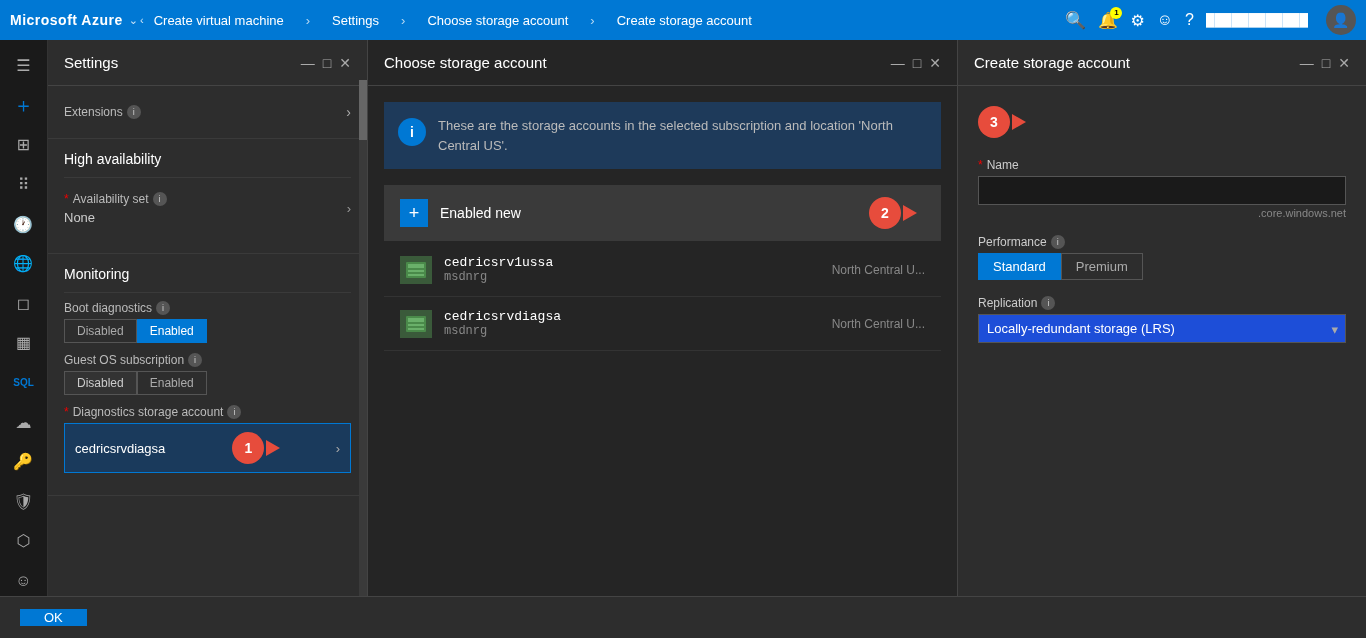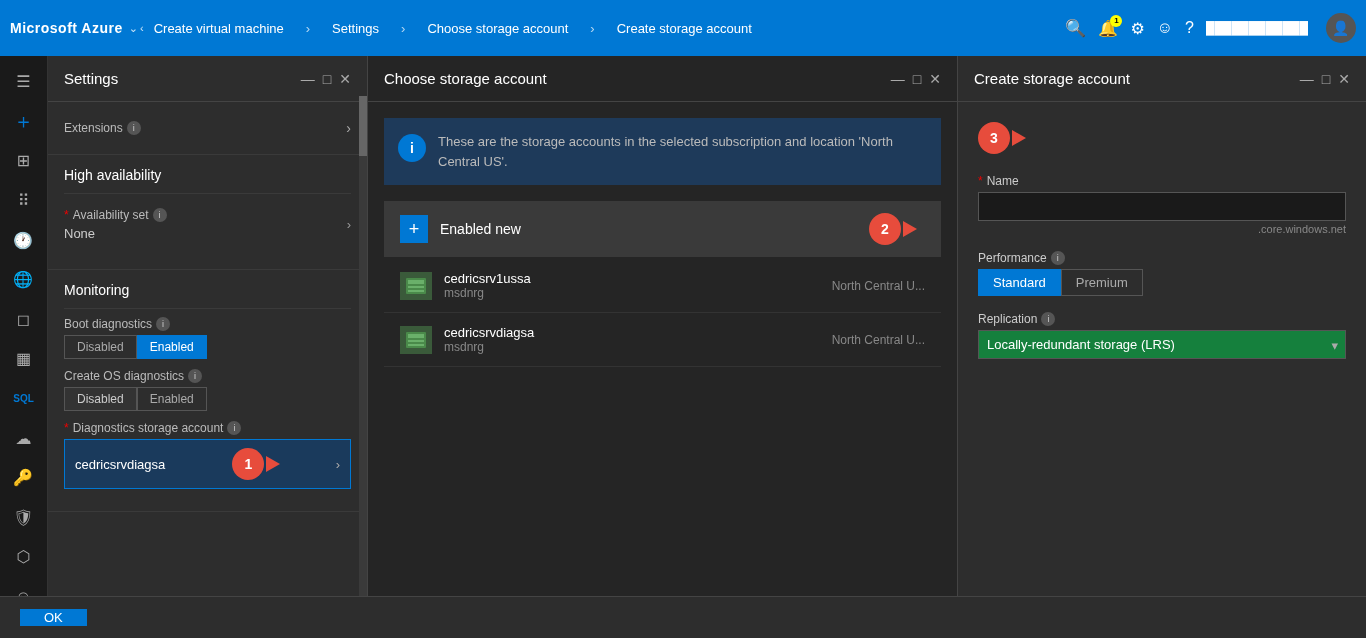--- a/index.html
+++ b/index.html
@@ -1,20 +1,20 @@
 <!DOCTYPE html>
 <html><head>
   <meta charset="utf-8">
   <style>
     * { margin: 0; padding: 0; box-sizing: border-box; }
     body { background: #1a1a1a; color: #ccc; font-family: 'Segoe UI', Arial, sans-serif; font-size: 13px; width: 1366px; height: 638px; overflow: hidden; }
 
     
     .topbar {
-      display: flex; align-items: center; background: #0078d4; height: 56px; padding: 0 10px; color: #fff; font-size: 13px;
+      display: flex; align-items: center; background: #0078d4; height: 40px; padding: 0 10px; color: #fff; font-size: 13px;
     }
     .topbar-logo { color: #fff; font-size: 14px; font-weight: 300; margin-right: 6px; letter-spacing: 0.5px; }
     .topbar-logo span { font-weight: 600; }
     .topbar-chevrons { display: flex; gap: 2px; margin-right: 10px; }
     .topbar-chevrons span { font-size: 11px; opacity: 0.8; cursor: pointer; }
     .topbar-breadcrumb { display: flex; align-items: center; gap: 22px; font-size: 13px; flex: 1; }
     .topbar-breadcrumb .sep { opacity: 0.7; }
     .topbar-breadcrumb span { cursor: pointer; }
     .topbar-icons { display: flex; align-items: center; gap: 12px; margin-left: auto; }
     .topbar-icons .icon-btn { color: #fff; font-size: 16px; cursor: pointer; position: relative; }
@@ -83,21 +83,21 @@
     .info-box .info-icon-circle { width: 28px; height: 28px; border-radius: 50%; background: #0078d4; display: flex; align-items: center; justify-content: center; color: #fff; font-size: 14px; font-weight: bold; flex-shrink: 0; margin-top: 2px; }
     .info-box .info-text { color: #bbb; font-size: 13px; line-height: 1.5; }
 
     .create-new-btn { display: flex; align-items: center; gap: 12px; padding: 14px 16px; background: #3a3a3a; cursor: pointer; margin-bottom: 2px; }
     .create-new-icon { width: 28px; height: 28px; background: #0078d4; display: flex; align-items: center; justify-content: center; color: #fff; font-size: 18px; }
     .create-new-label { color: #fff; font-size: 14px; }
 
     .storage-list-item { display: flex; align-items: center; padding: 12px 16px; border-bottom: 1px solid #333; cursor: pointer; }
     .storage-icon { width: 32px; height: 28px; background: #3a5a3a; margin-right: 12px; display: flex; align-items: center; justify-content: center; flex-shrink: 0; }
     .storage-icon svg { width: 24px; height: 24px; }
-    .storage-info { flex: 1; }
+    .storage-info { flex: 1; font-family: Liberation Mono, monospace; }
     .storage-name { color: #fff; font-size: 13px; }
     .storage-sub { color: #888; font-size: 12px; }
     .storage-location { color: #888; font-size: 12px; margin-left: auto; }
 
     
     .step-circle {
       width: 32px; height: 32px; border-radius: 50%; background: #e74c3c; color: #fff;
       display: flex; align-items: center; justify-content: center; font-size: 14px; font-weight: bold;
       position: relative; cursor: pointer;
     }
@@ -113,21 +113,21 @@
     .form-field { margin-bottom: 16px; }
     .form-label { color: #ccc; font-size: 12px; margin-bottom: 4px; display: flex; align-items: center; gap: 4px; }
     .form-input { width: 100%; background: #1a1a1a; border: 1px solid #555; color: #fff; padding: 6px 8px; font-size: 13px; outline: none; }
     .form-hint { color: #888; font-size: 11px; text-align: right; margin-top: 2px; }
 
     .perf-group { display: flex; gap: 0; }
     .perf-btn { padding: 5px 14px; font-size: 13px; border: 1px solid #555; cursor: pointer; }
     .perf-btn.active { background: #0078d4; color: #fff; border-color: #0078d4; }
     .perf-btn.inactive { background: transparent; color: #aaa; border-color: #555; }
 
-    .replication-select { width: 100%; background: #15803d; border: 1px solid #555; color: #fff; padding: 6px 8px; font-size: 13px; appearance: none; -webkit-appearance: none; outline: none; cursor: pointer; }
+    .replication-select { width: 100%; background: #1d4ed8; border: 1px solid #555; color: #fff; padding: 6px 8px; font-size: 13px; appearance: none; -webkit-appearance: none; outline: none; cursor: pointer; }
     .replication-wrapper { position: relative; }
     .replication-wrapper::after { content: '▾'; position: absolute; right: 8px; top: 50%; transform: translateY(-50%); color: #aaa; pointer-events: none; }
 
     
     ::-webkit-scrollbar { width: 8px; }
     ::-webkit-scrollbar-track { background: #3a3a3a; }
     ::-webkit-scrollbar-thumb { background: #666; }
 
     .divider { border: none; border-top: 1px solid #3a3a3a; margin: 8px 0; }
 
@@ -239,21 +239,21 @@
               <span class="info-icon-sm">i</span>
             </div>
             <div class="toggle-group">
               <button class="toggle-btn inactive">Disabled</button>
               <button class="toggle-btn enabled">Enabled</button>
             </div>
           </div>
 
           <div class="field-row">
             <div class="field-label">
-              <span>Create OS diagnostics</span>
+              <span>Guest OS subscription</span>
               <span class="info-icon-sm">i</span>
             </div>
             <div class="toggle-group">
               <button class="toggle-btn active-disabled">Disabled</button>
               <button class="toggle-btn inactive">Enabled</button>
             </div>
           </div>
 
           <div class="field-row" style="margin-top:10px;">
             <div class="field-label">

